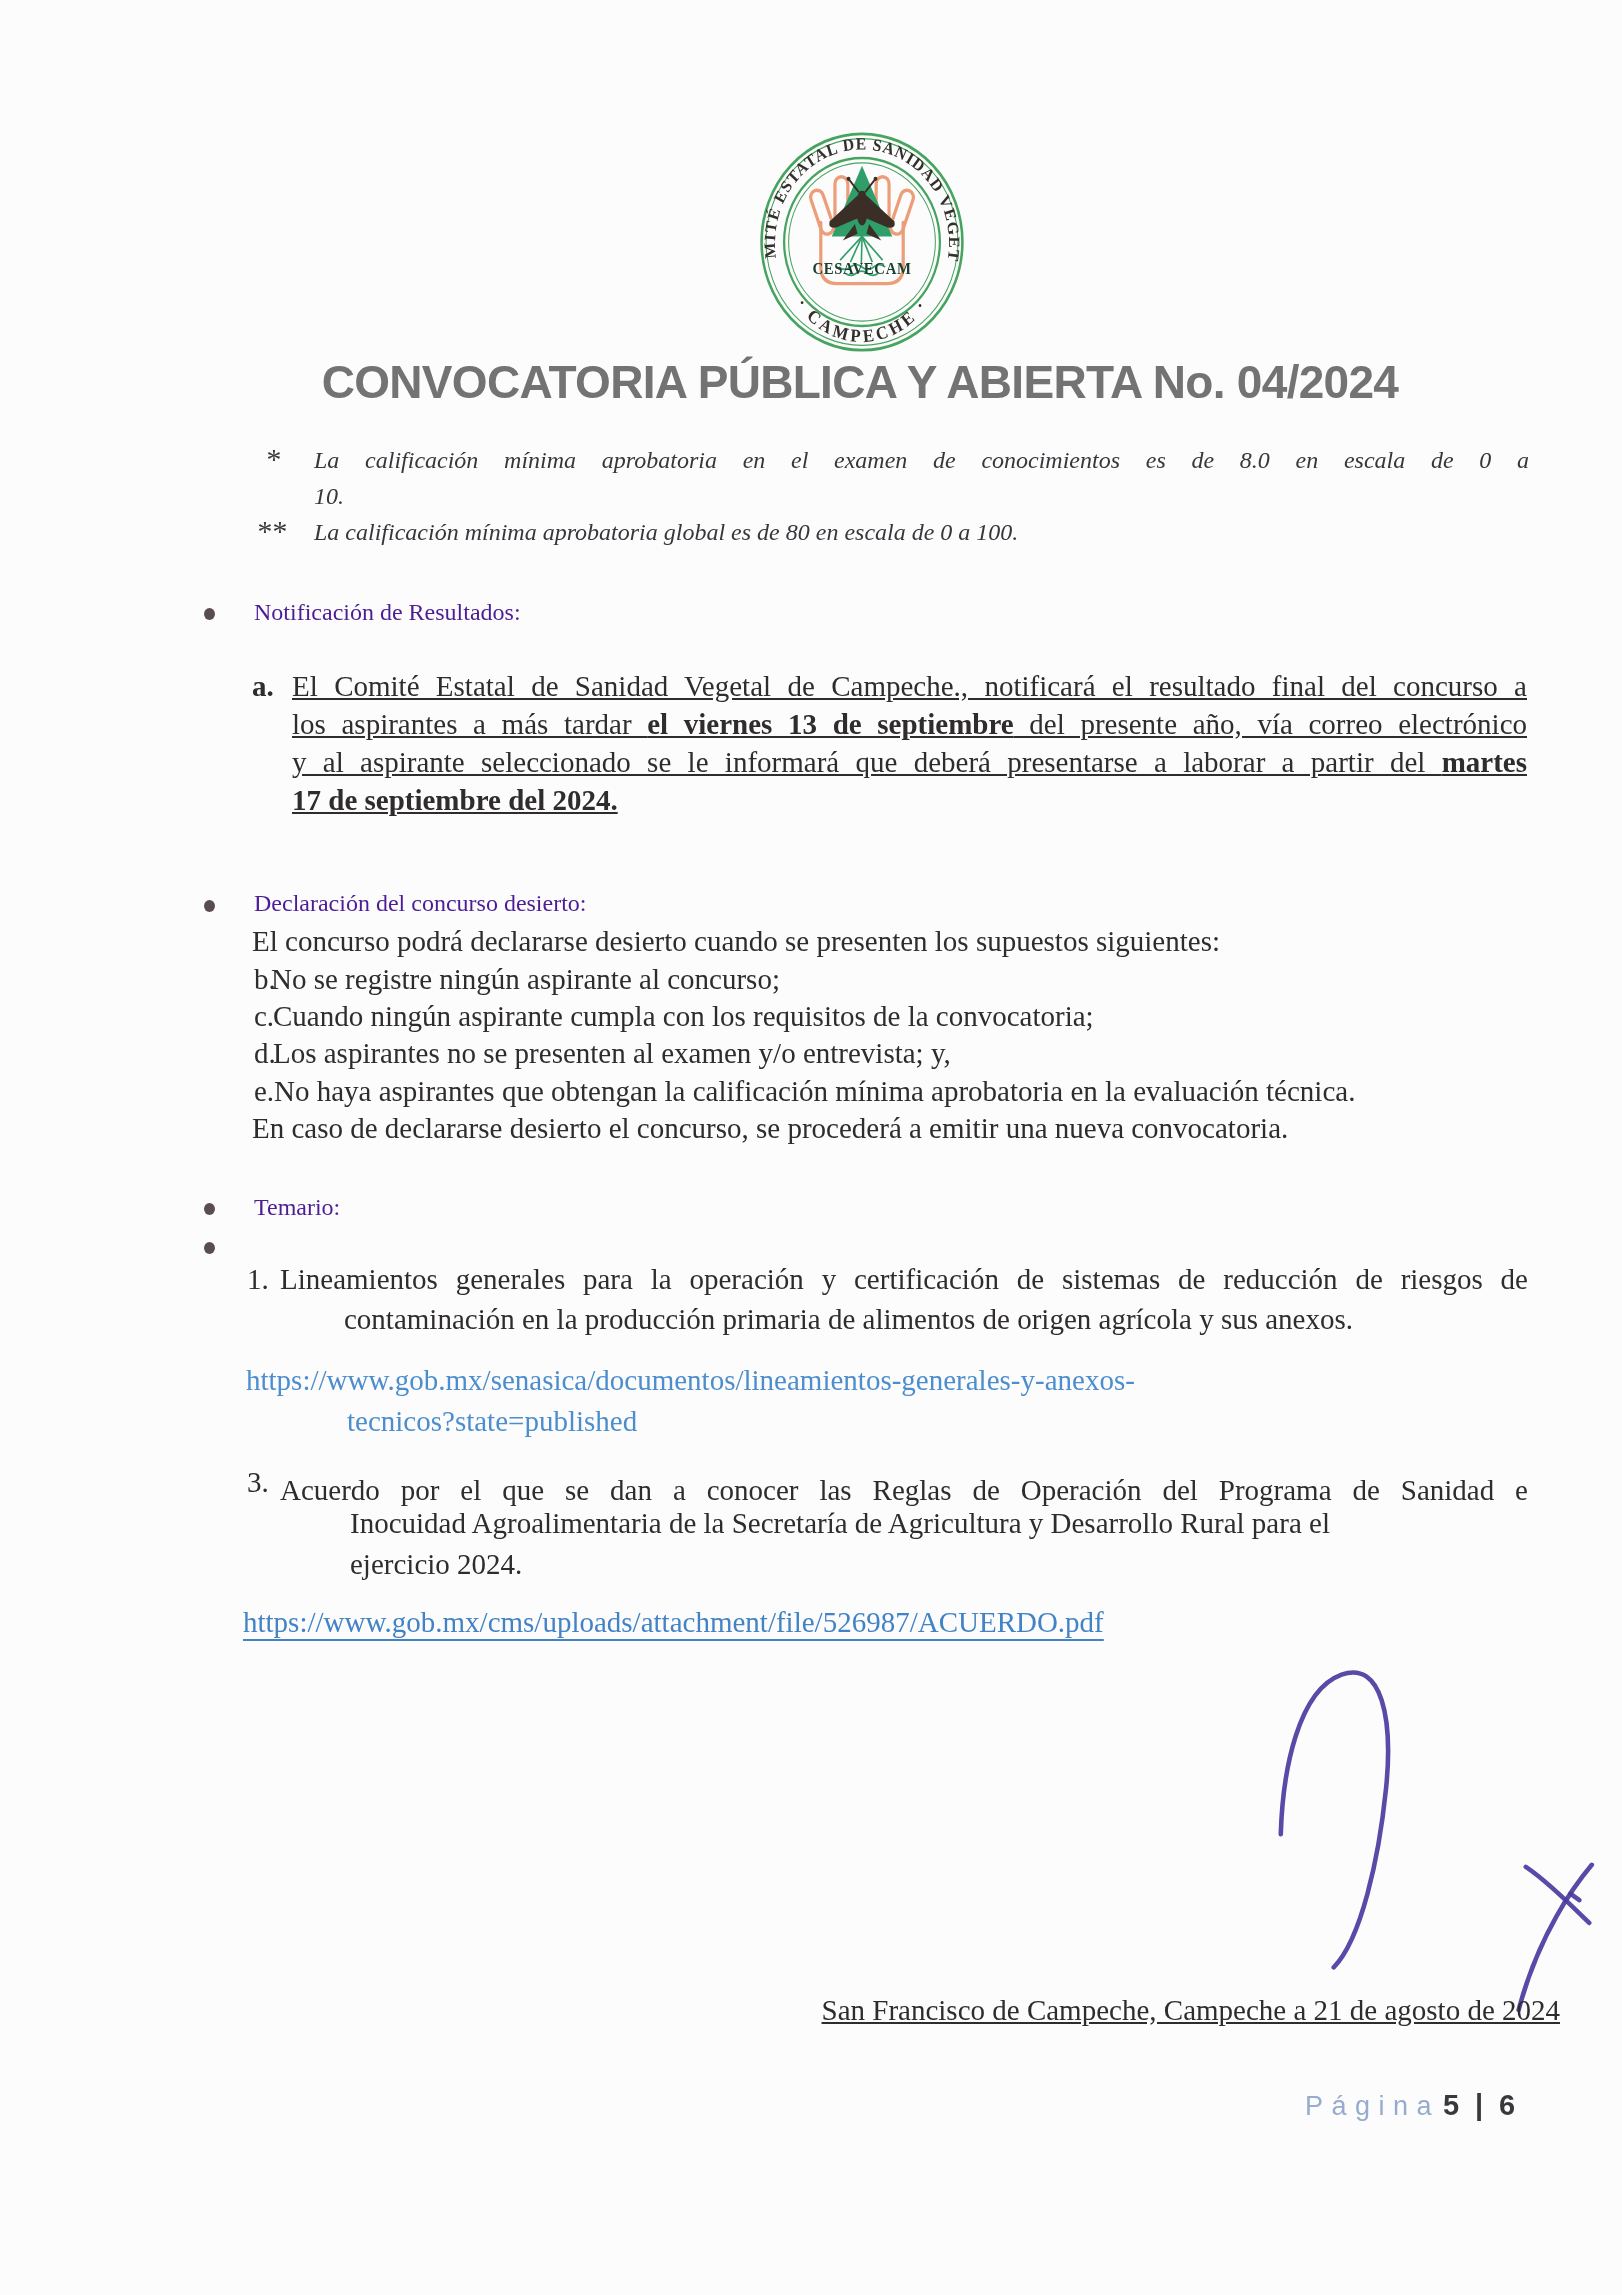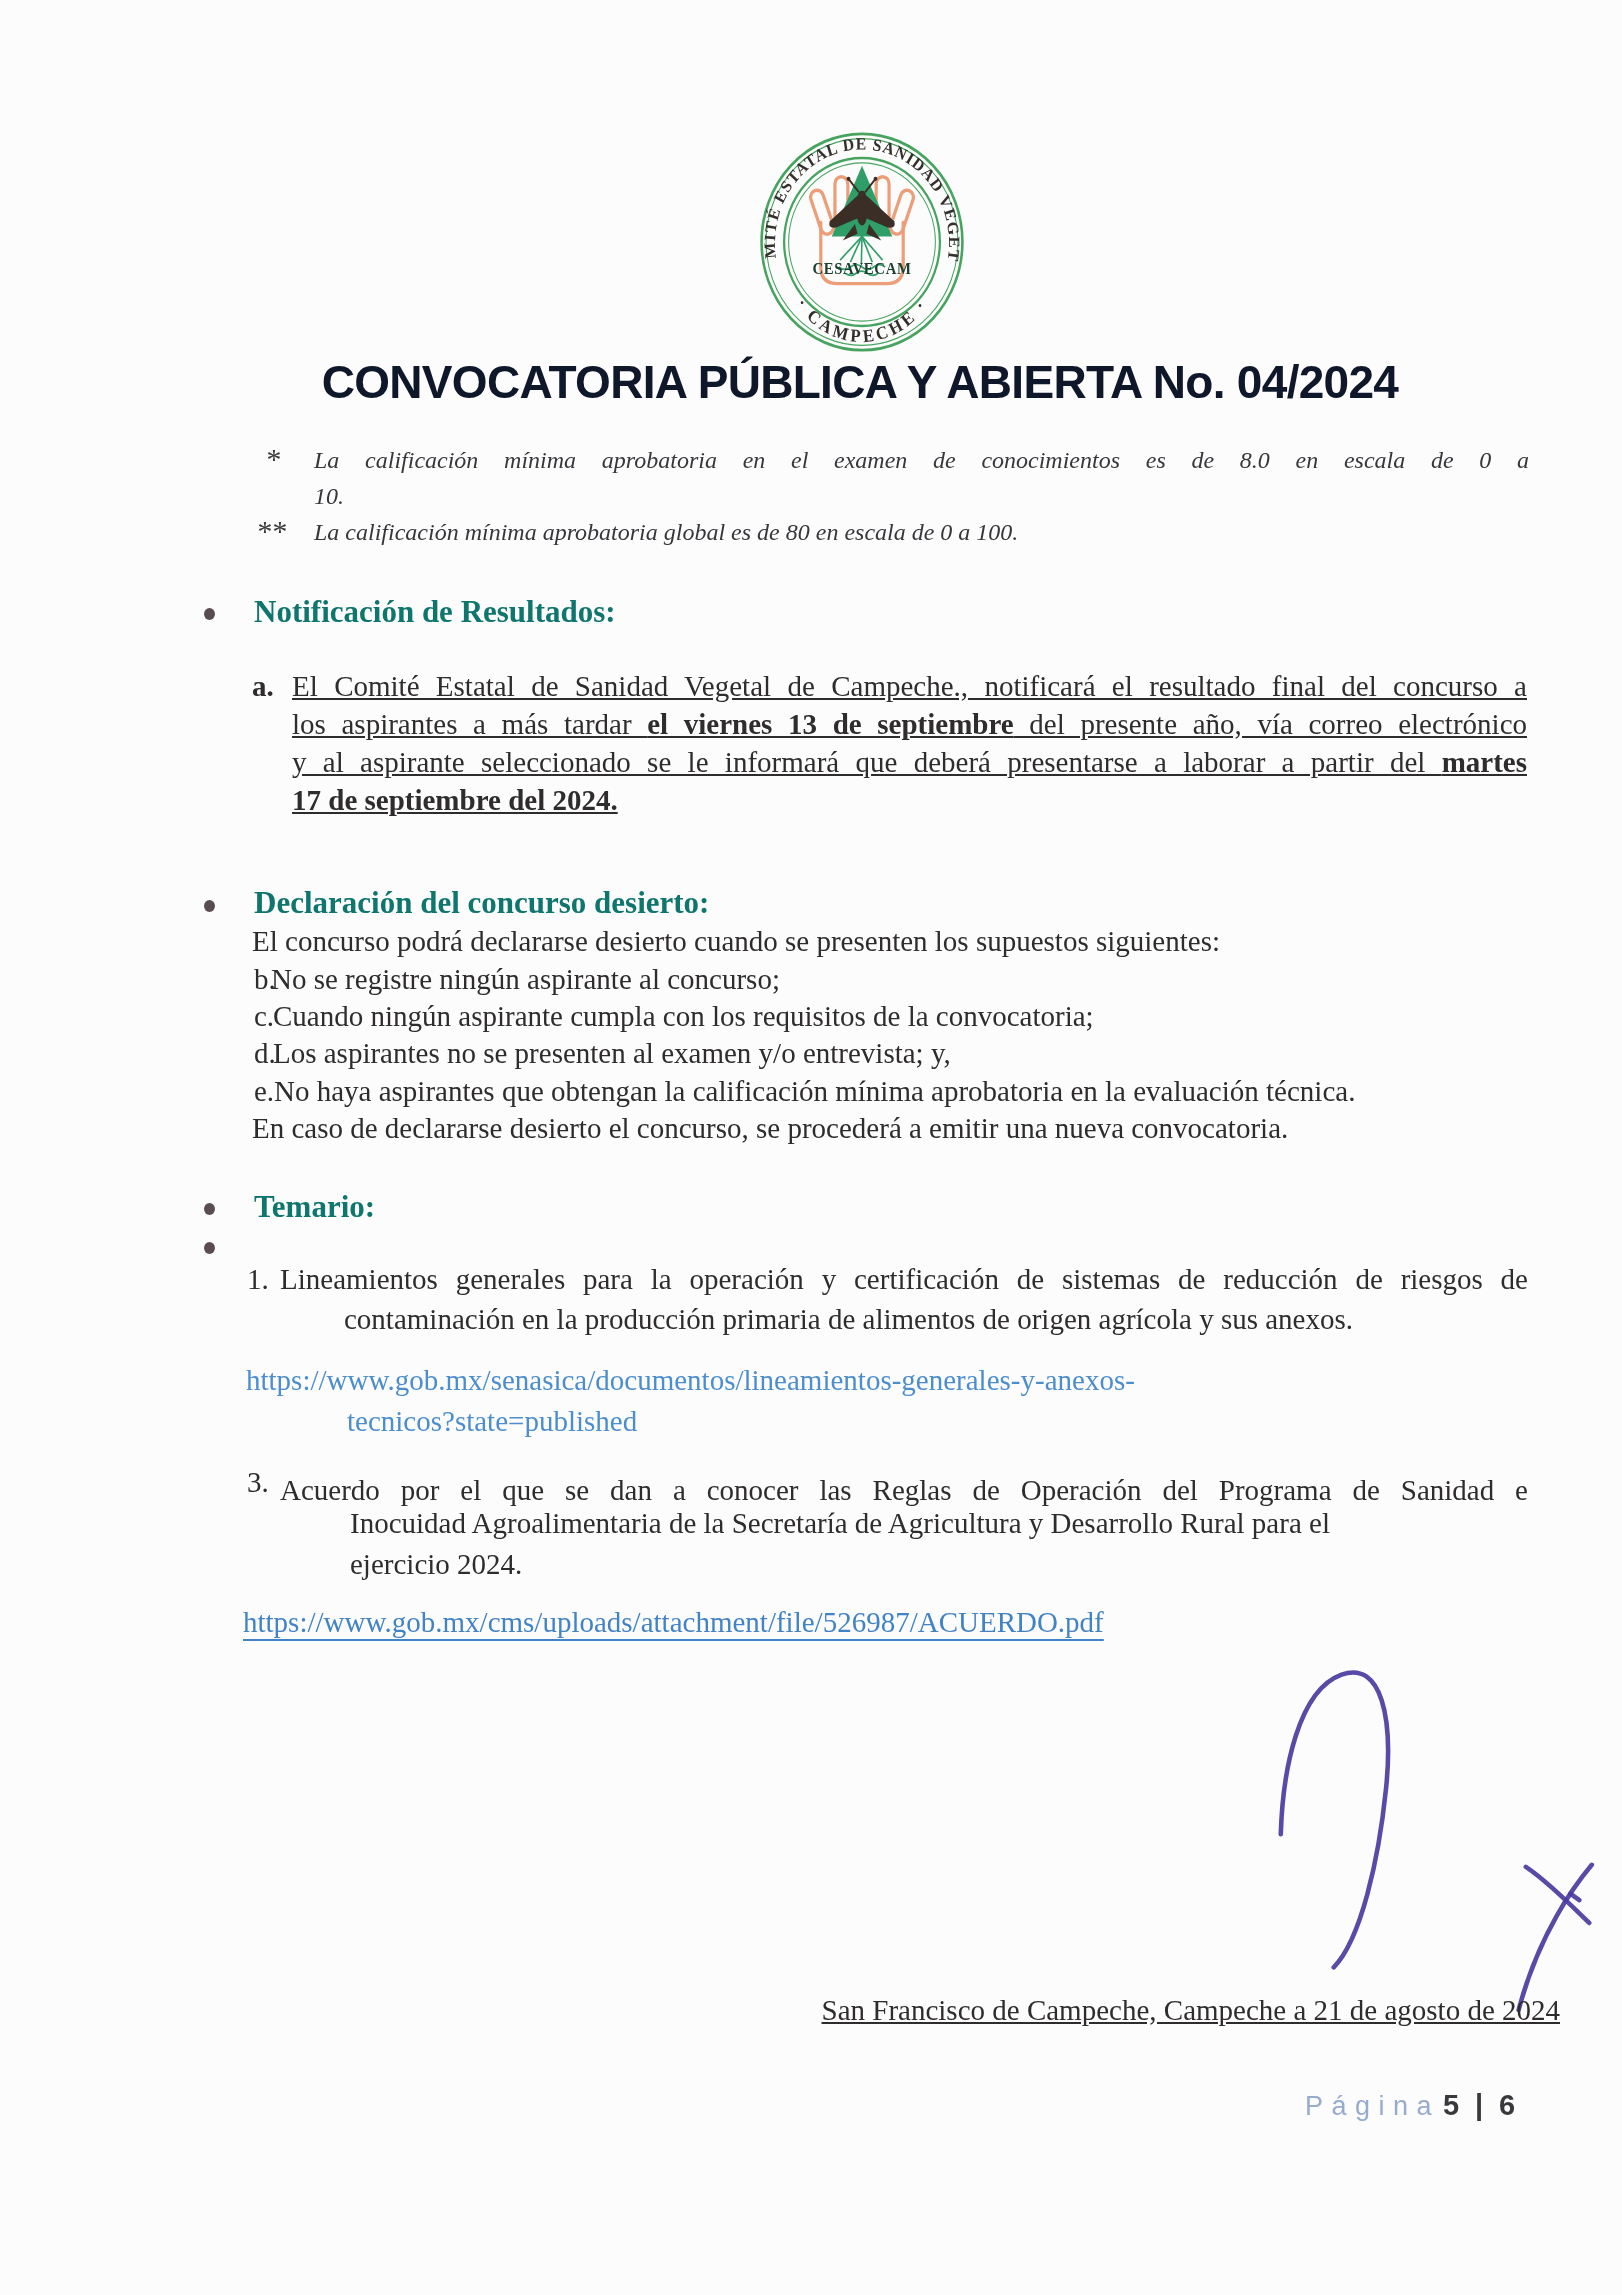--- a/index.html
+++ b/index.html
@@ -1,25 +1,25 @@
 <!DOCTYPE html>
 <html style="font-size:10.5px"><head>
 <meta charset="utf-8">
 <style>
   html,body{margin:0;padding:0;background:#ffffff;}
   .page{position:relative;width:1622px;height:2295px;background:#fdfcfd;overflow:hidden;
         font-family:"Liberation Serif","DejaVu Serif",serif;color:#2e2c2d;}
   .abs{position:absolute;}
   
   .doc-title{font-family:"Liberation Sans","DejaVu Sans",sans-serif;font-weight:bold;
-             font-size:46px;line-height:48px;letter-spacing:-0.7px;color:#0f172a;text-align:center;}
+             font-size:46px;line-height:48px;letter-spacing:-0.7px;color:#737373;text-align:center;}
   .note-marker{font-size:30px;font-style:italic;color:#3a383a;}
   .note-line{font-size:24px;line-height:36px;font-style:italic;color:#38363a;}
   .jlast{text-align:justify;text-align-last:justify;}
-  .sec-heading{font-size:31px;line-height:38px;font-weight:bold;color:#0f766e;}
+  .sec-heading{font-size:24px;line-height:38px;font-weight:normal;color:#4c1d95;}
   .body-txt{font-size:29px;line-height:38px;}
   .body-line{font-size:29px;line-height:38px;}
   .b{font-weight:bold;}
   .item-label{font-size:29px;line-height:38px;}
   .bullet{width:11px;height:11.8px;border-radius:50%;background:#5a4d52;}
   .link{font-size:29px;line-height:38px;text-decoration:none;cursor:pointer;}
   .link1{color:#4c8ecd;}
   .link2{color:#4283c5;text-decoration:underline;text-decoration-thickness:2px;text-underline-offset:6.5px;}
   .date-line{font-size:29px;line-height:37px;color:#2e2c2d;text-align:right;}
   .footer{font-family:"Liberation Sans","DejaVu Sans",sans-serif;text-align:right;white-space:nowrap;}

